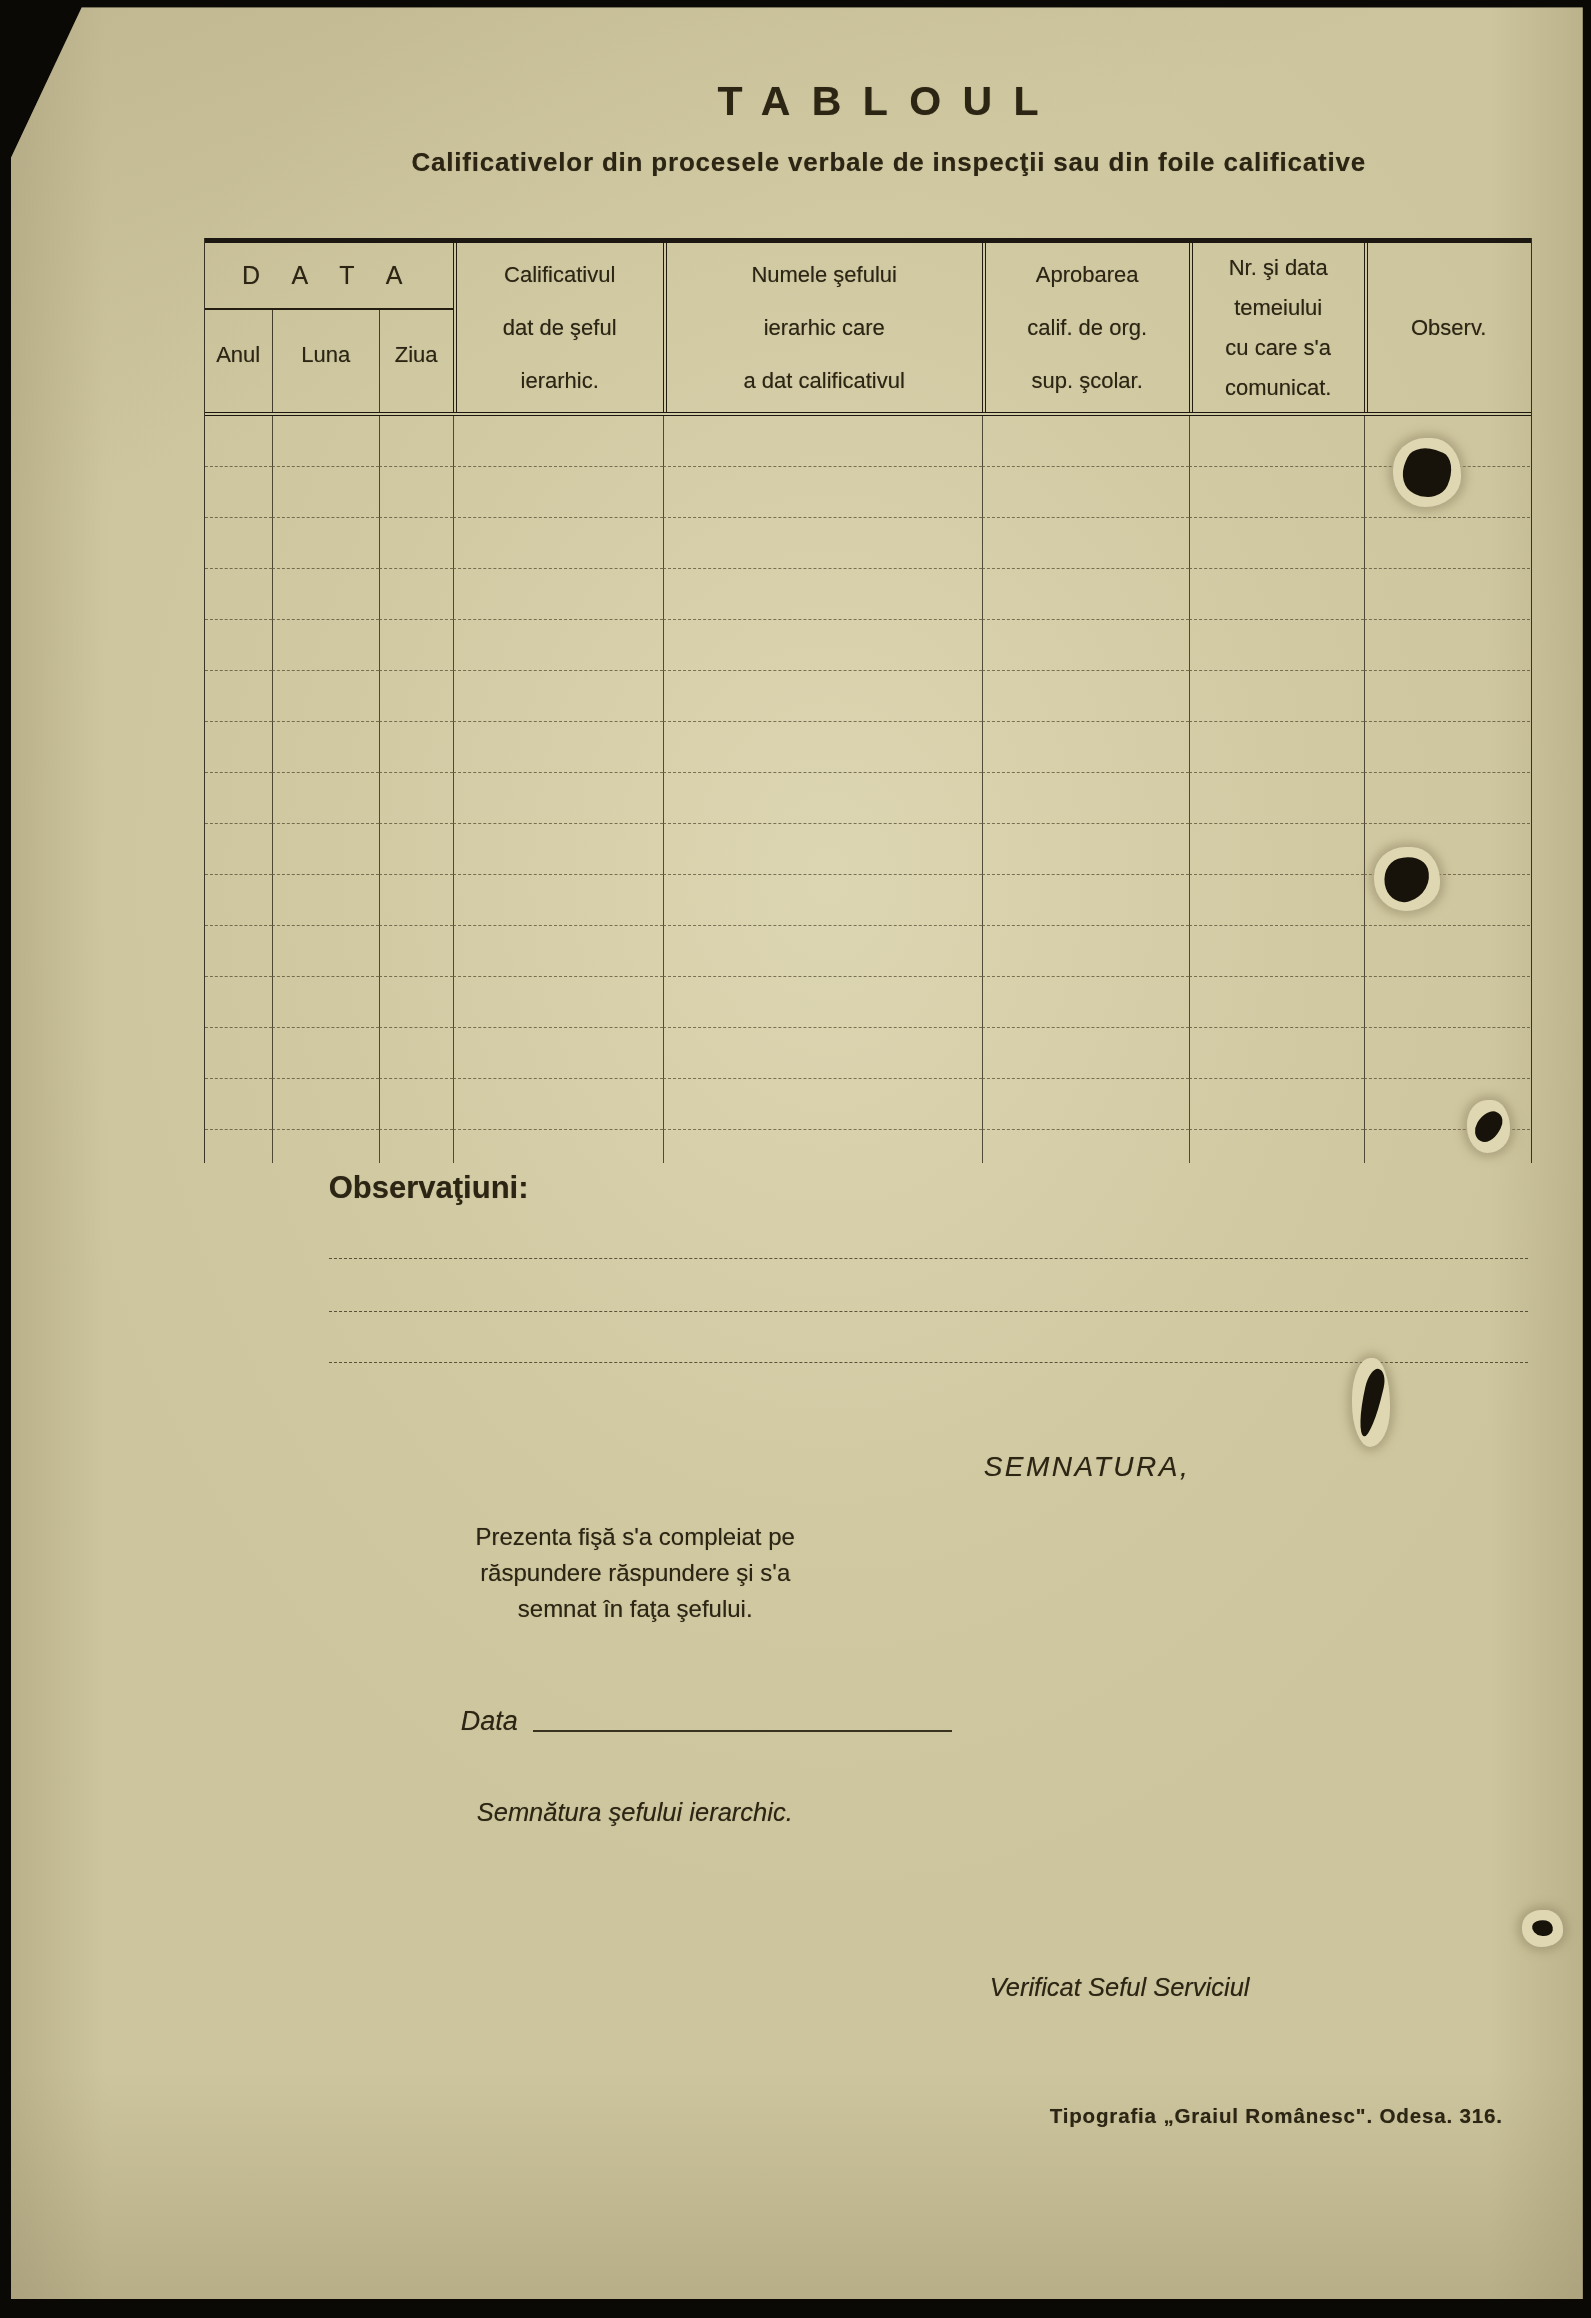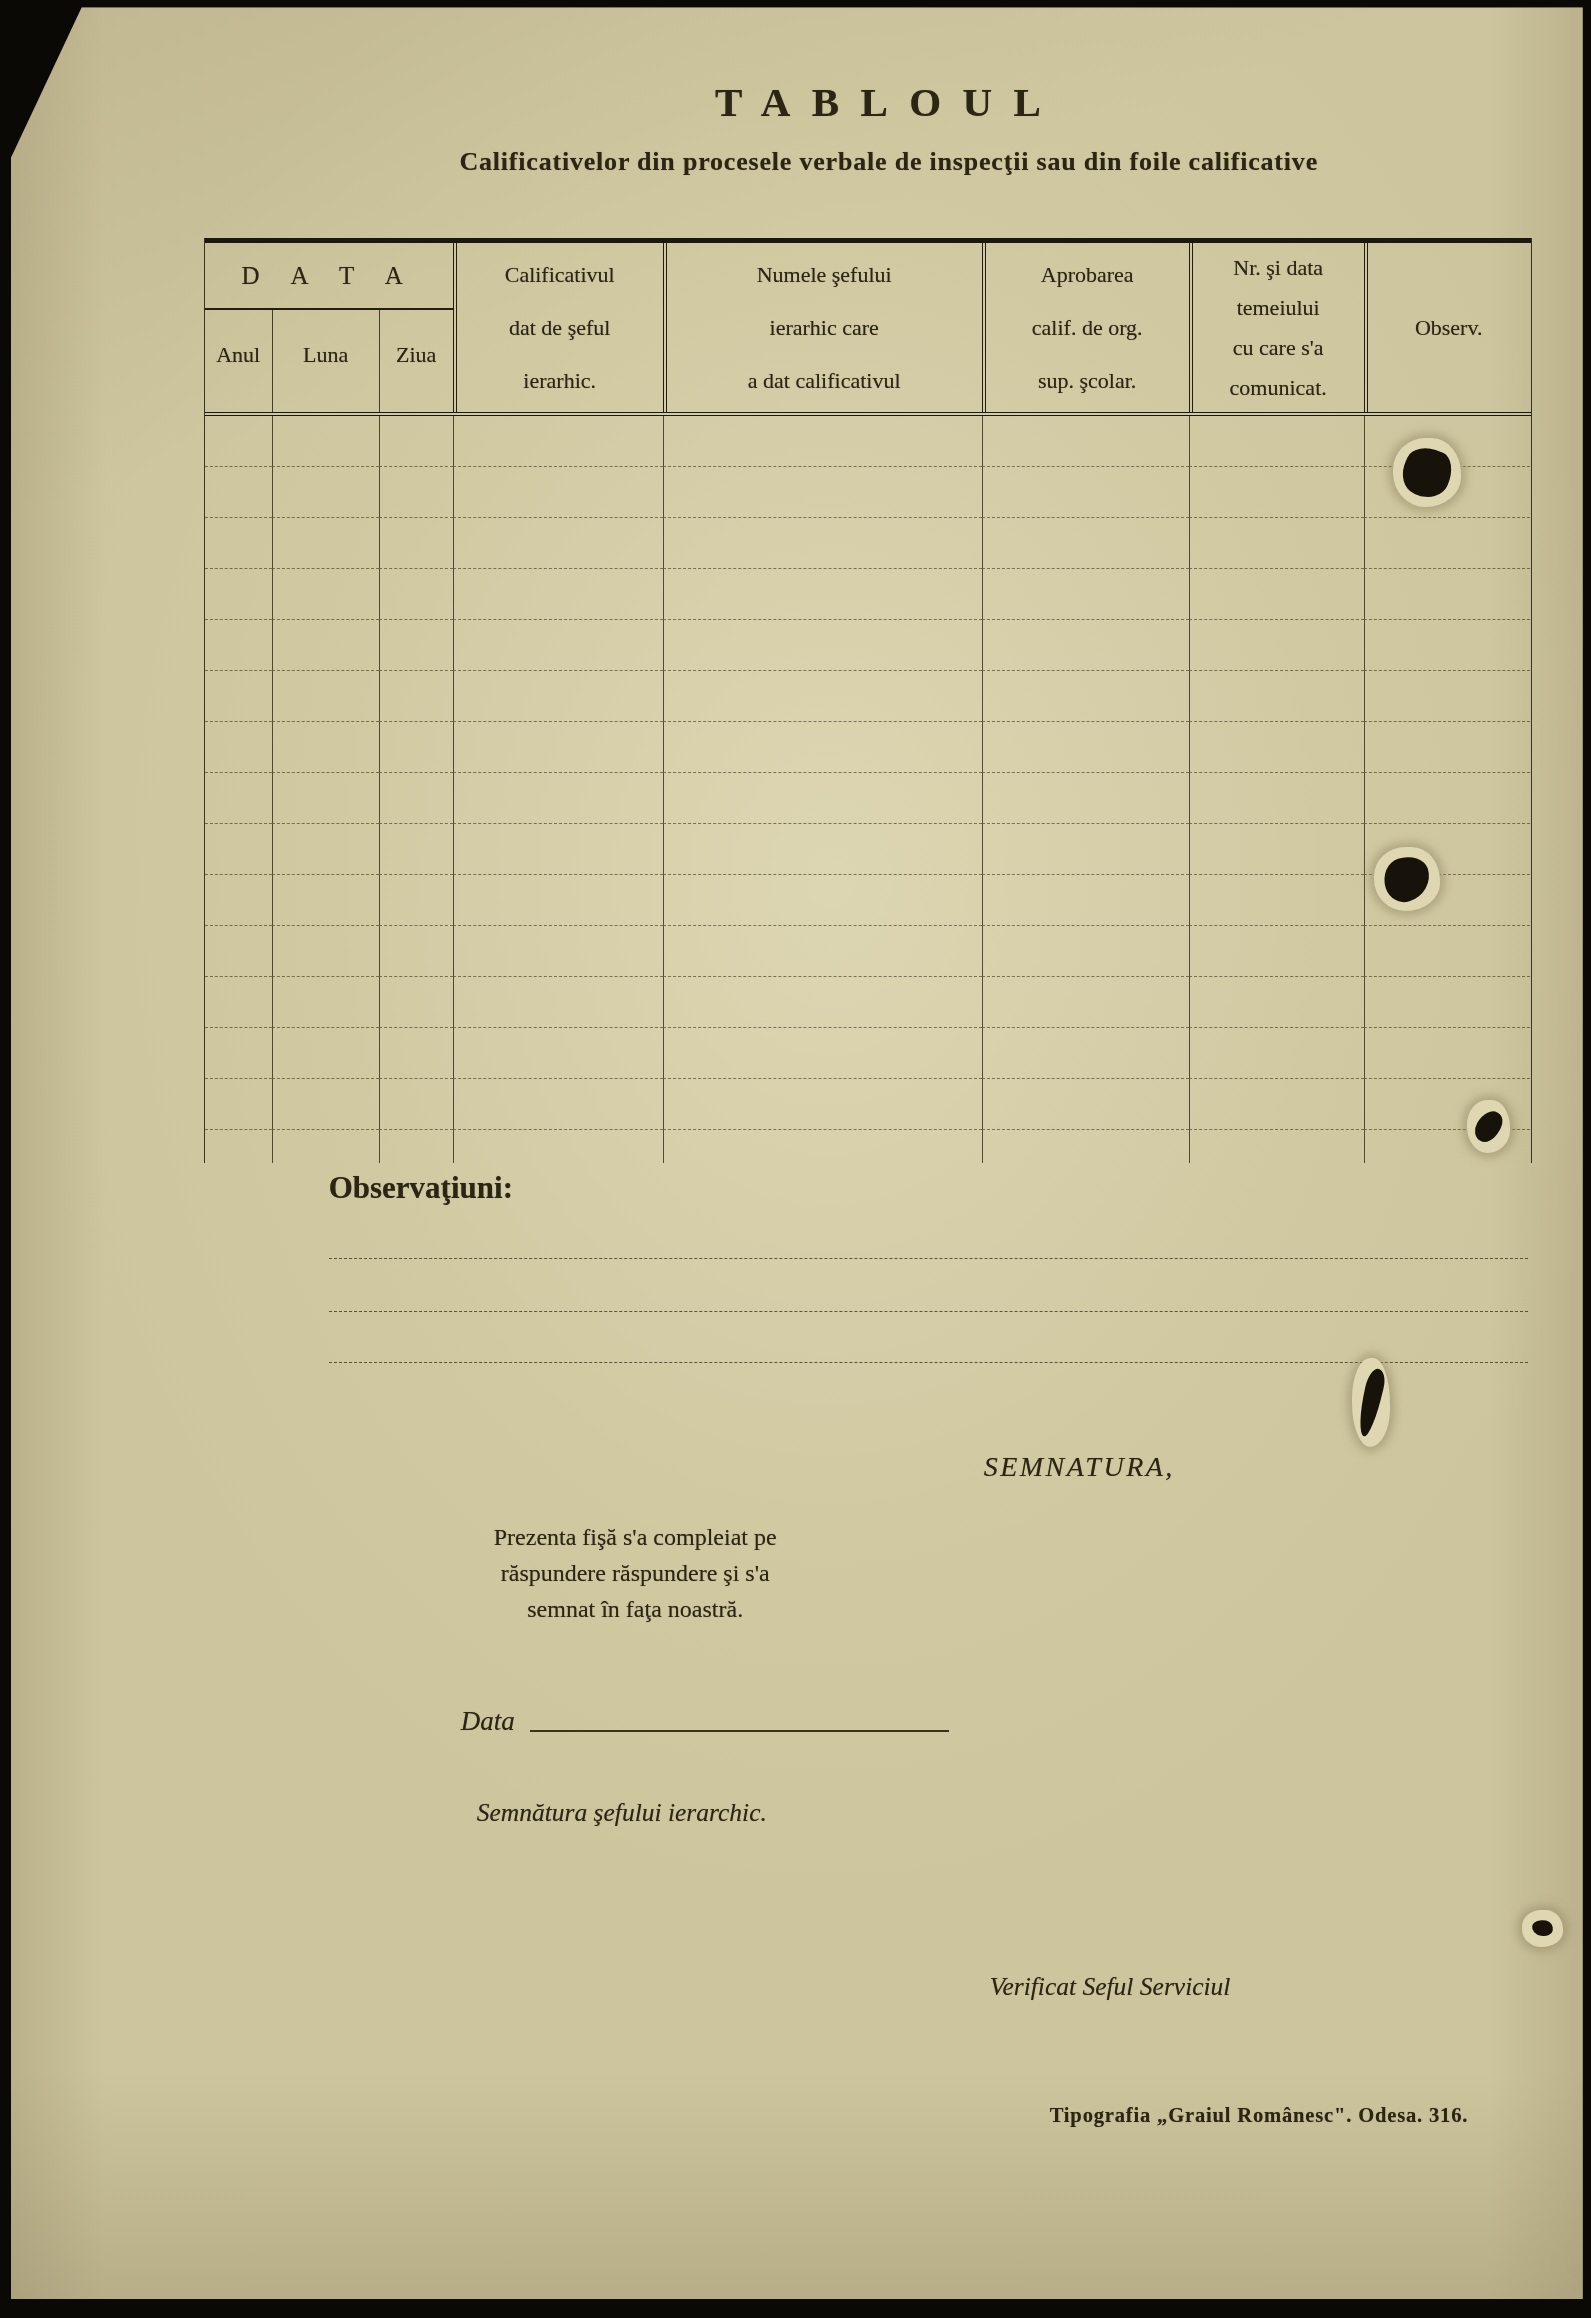--- a/index.html
+++ b/index.html
@@ -1,19 +1,19 @@
 <!DOCTYPE html>
 <html style="font-size:13px"><head>
 <meta charset="utf-8">
 <style>
   html,body { margin:0; padding:0; background:#0a0906; }
   .scan {
     position:relative; width:1592px; height:2319px; overflow:hidden;
     background:#0a0906;
-    font-family:Liberation Serif, serif;
+    font-family:Liberation Sans, sans-serif;
     color:#2c2514;
   }
   .paper {
     position:absolute; left:10.7px; top:7.4px; width:1572px; height:2292px;
     background:
       radial-gradient(ellipse 1151px 1480px at 52% 38%, rgba(224,217,182,.85) 0%, rgba(214,206,168,.4) 45%, rgba(0,0,0,0) 70%),
       linear-gradient(160deg, rgba(170,160,125,.35) 0%, rgba(0,0,0,0) 18%),
       linear-gradient(0deg, rgba(150,140,105,.4) 0%, rgba(0,0,0,0) 10%),
       linear-gradient(90deg, rgba(150,140,105,.35) 0%, rgba(0,0,0,0) 6%, rgba(0,0,0,0) 94%, rgba(160,150,112,.4) 100%),
       #cdc59d;
@@ -288,21 +288,21 @@
     <div class="obs-label ink">Observaţiuni:</div>
     <div class="rule-line rule-1"></div>
     <div class="rule-line rule-2"></div>
     <div class="rule-line rule-3"></div>
 
     <div class="semnatura ink">SEMNATURA,</div>
 
     <div class="declaration ink">
       <div>Prezenta fişă s'a compleiat pe</div>
       <div>răspundere  răspundere  şi  s'a</div>
-      <div>semnat în faţa noastră.</div>
+      <div>semnat în faţa şefului.</div>
     </div>
 
     <div class="data-row">
       <span class="data-label ink">Data</span>
       <span class="data-line"></span>
     </div>
 
     <div class="semn-sef ink">Semnătura şefului ierarchic.</div>
 
     <div class="verificat ink">

